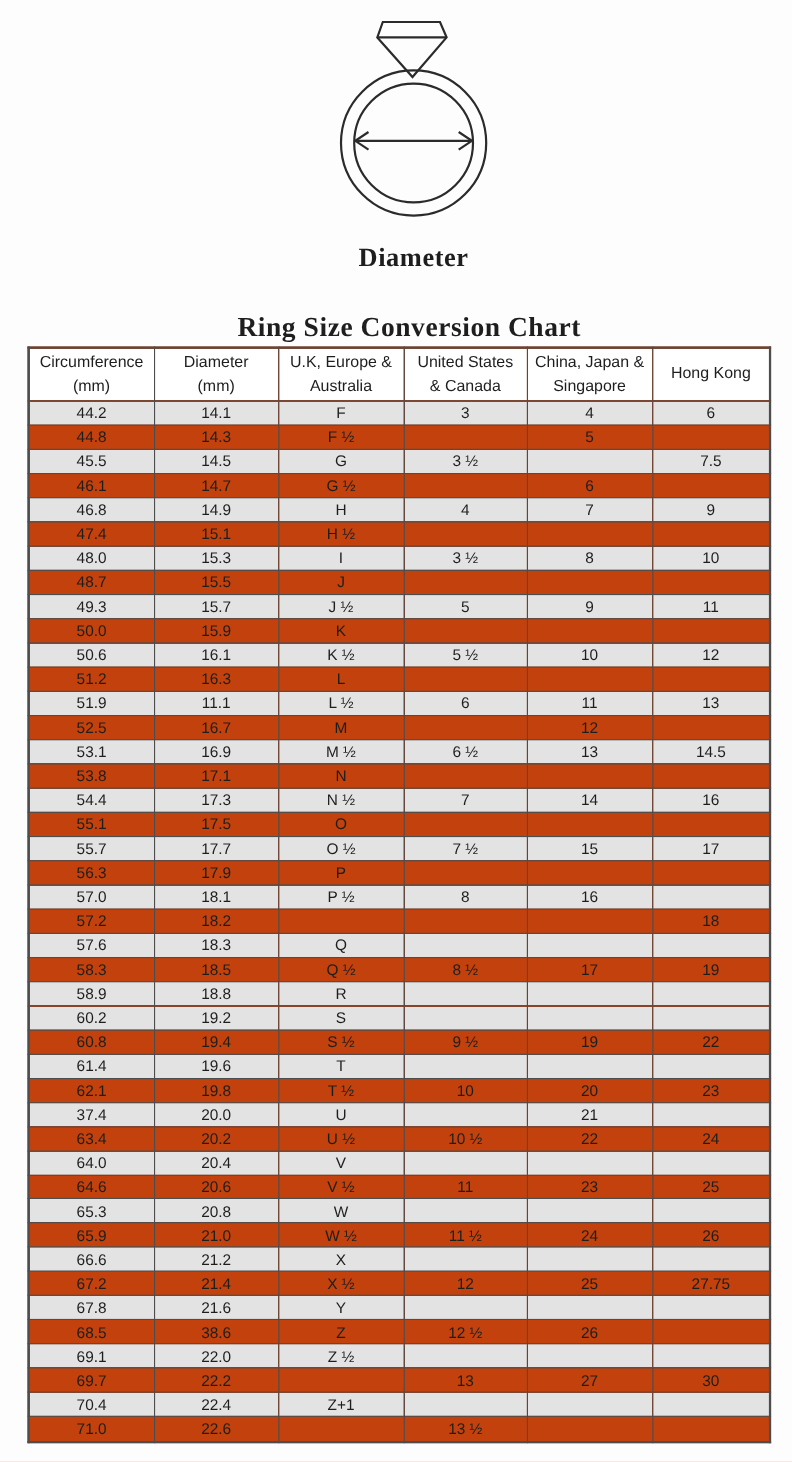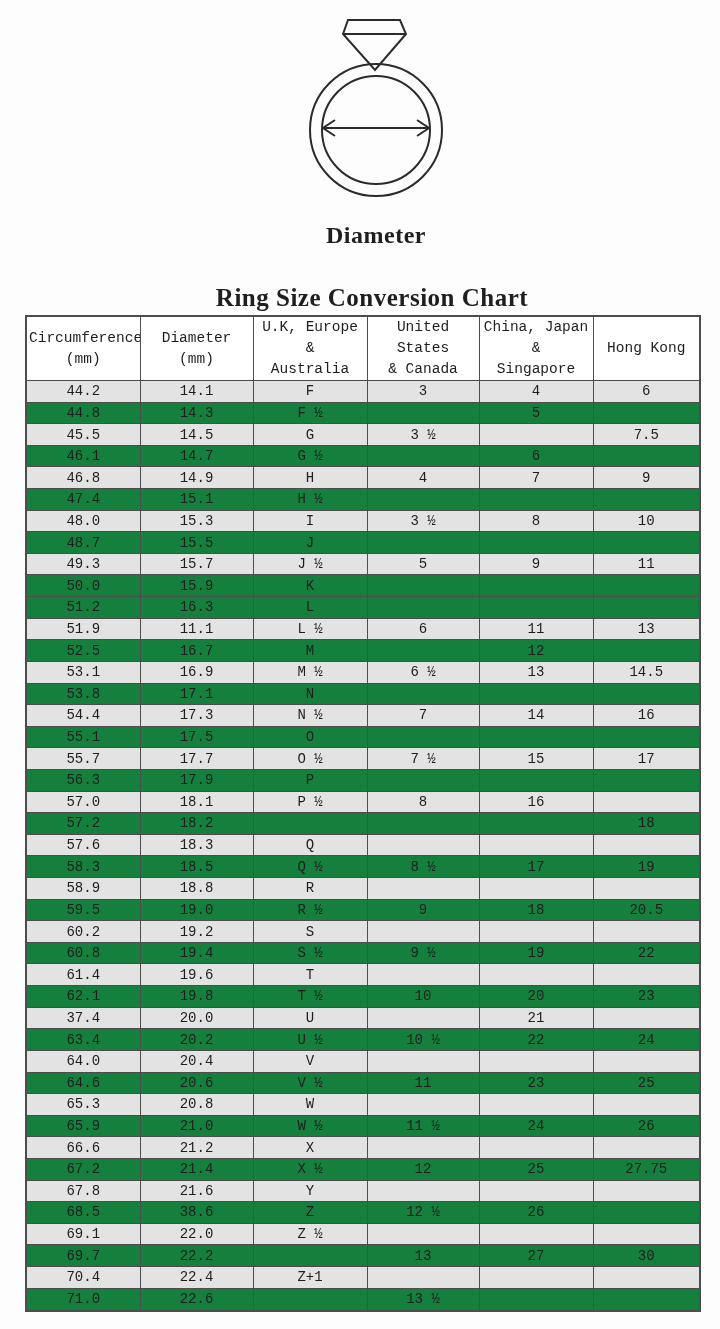--- a/index.html
+++ b/index.html
@@ -54,22 +54,21 @@
 
   
   table.ring-table {
     position: absolute;
     left: 25px;
     top: 315px;
     width: 674px;
     height: 997px;
     border-collapse: collapse;
     table-layout: fixed;
-    background: #15803d;
-    font-family: Liberation Mono, monospace;
+    background: #c2410c;
   }
   table.ring-table th,
   table.ring-table td {
     border: 1px solid var(--border, #4d4d4d);
     text-align: center;
     vertical-align: middle;
     padding: 0 2px;
     overflow: hidden;
   }
   table.ring-table {
@@ -219,20 +218,28 @@
         <td>11</td>
       </tr>
       <tr>
         <td>50.0</td>
         <td>15.9</td>
         <td>K</td>
         <td></td>
         <td></td>
         <td></td>
       </tr>
+      <tr class="alt">
+        <td>50.6</td>
+        <td>16.1</td>
+        <td>K ½</td>
+        <td>5 ½</td>
+        <td>10</td>
+        <td>12</td>
+      </tr>
       <tr>
         <td>51.2</td>
         <td>16.3</td>
         <td>L</td>
         <td></td>
         <td></td>
         <td></td>
       </tr>
       <tr class="alt">
         <td>51.9</td>
@@ -331,28 +338,20 @@
         <td>19</td>
       </tr>
       <tr class="alt">
         <td>58.9</td>
         <td>18.8</td>
         <td>R</td>
         <td></td>
         <td></td>
         <td></td>
       </tr>
-      <tr>
-        <td>59.5</td>
-        <td>19.0</td>
-        <td>R ½</td>
-        <td>9</td>
-        <td>18</td>
-        <td>20.5</td>
-      </tr>
       <tr class="alt">
         <td>60.2</td>
         <td>19.2</td>
         <td>S</td>
         <td></td>
         <td></td>
         <td></td>
       </tr>
       <tr>
         <td>60.8</td>

